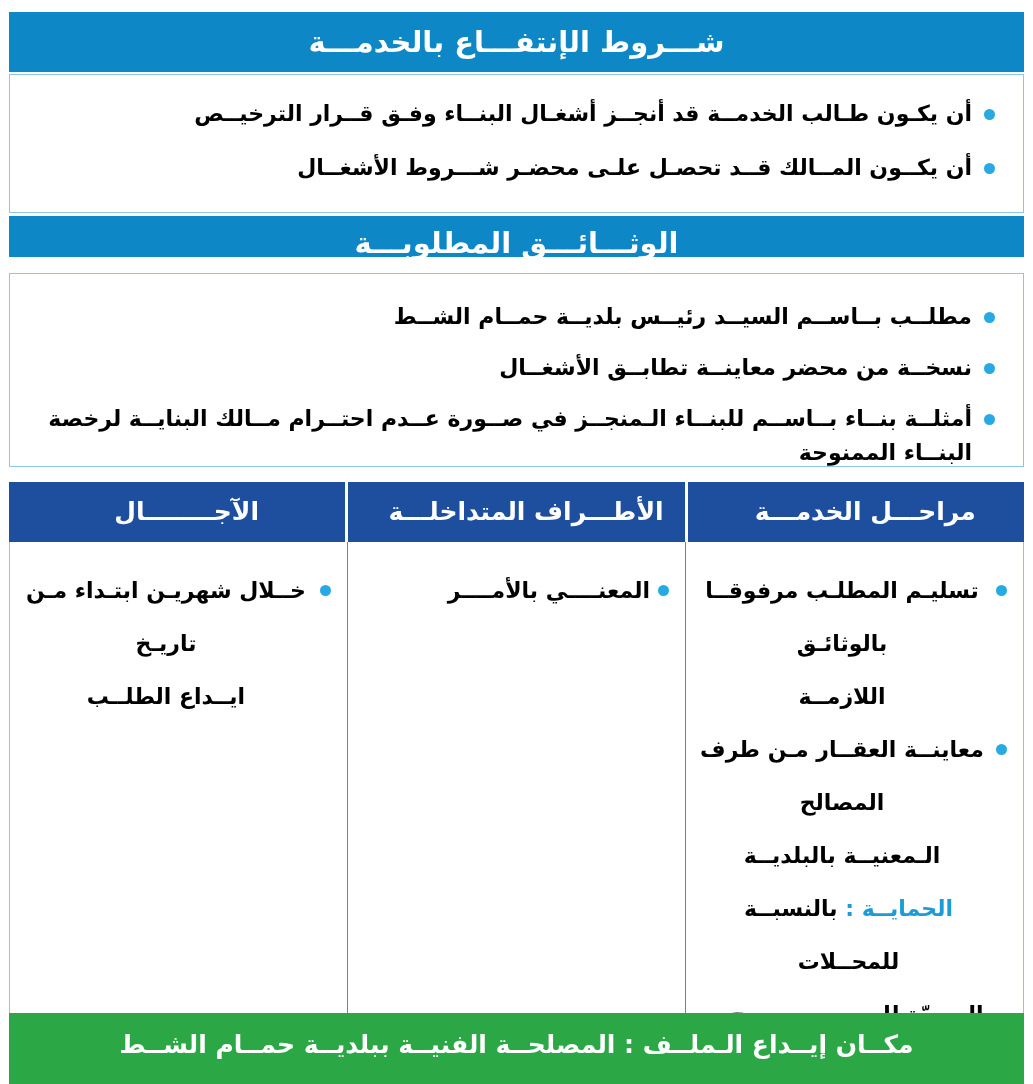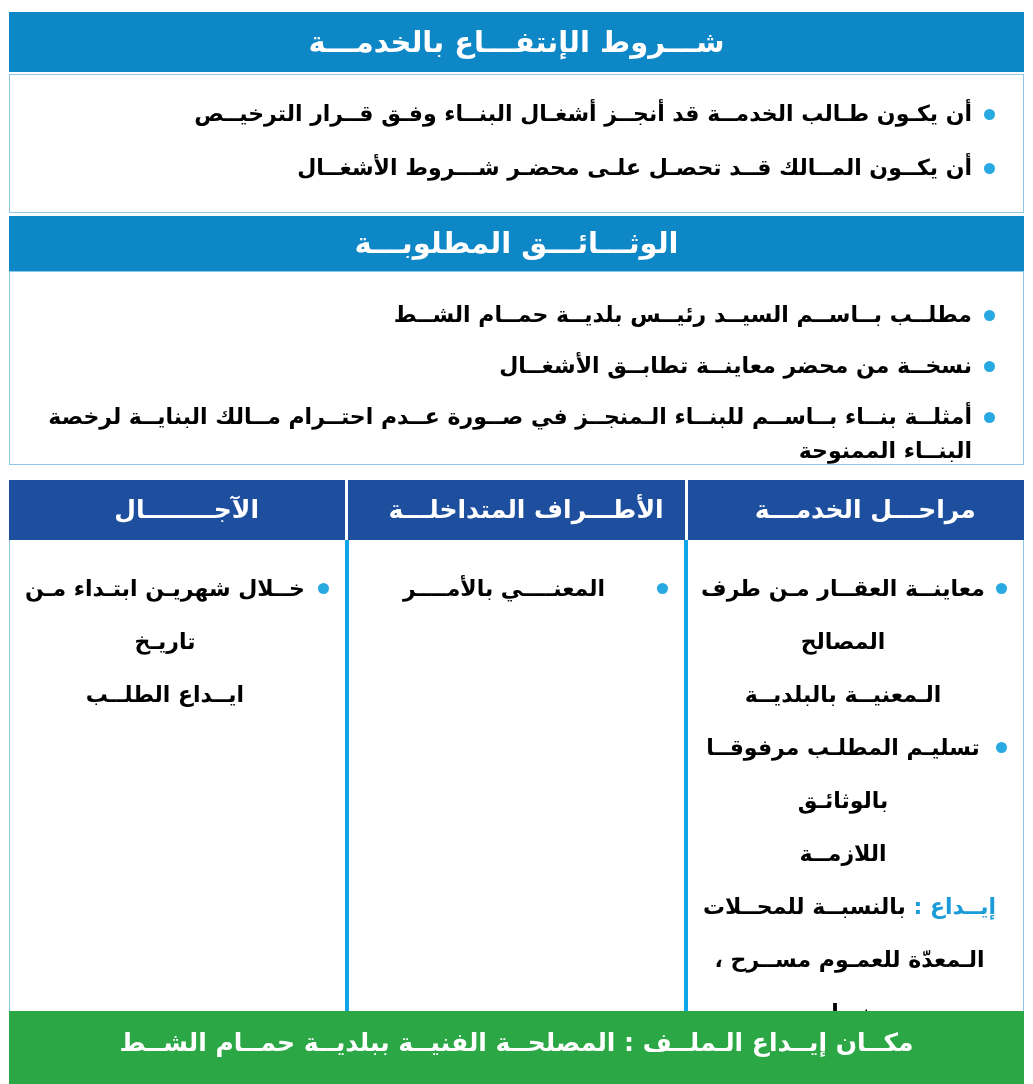--- a/index.html
+++ b/index.html
@@ -20,29 +20,29 @@
   
   .banner {
     background: #0e87c6;
     color: #ffffff;
     height: 60px;
     line-height: 60px;
     text-align: center;
     font-size: 29px;
     letter-spacing: 0.5px;
   }
-  .banner.second { height: 55px; line-height: 55px; margin-top: 3px; }
+  .banner.second { height: 41px; line-height: 55px; margin-top: 3px; }
   
   .box {
     border: 1px solid #8cc6e9;
     background: #ffffff;
     padding: 18px 28px 12px 28px;
   }
   .box.first { height: 139px; margin-top: 2px; padding-top: 22px; }
-  .box.second { height: 194px; margin-top: 0; padding-top: 26px; }
+  .box.second { height: 194px; margin-top: 16px; padding-top: 26px; }
   .li {
     display: flex;
     align-items: flex-start;
     margin-bottom: 20px;
   }
   .box.second .li { margin-bottom: 17px; }
   .dot {
     flex: 0 0 11px;
     width: 11px; height: 11px;
     border-radius: 50%;
@@ -74,31 +74,31 @@
     height: 471px;
     border-left: 1px solid #8cc6e9;
     border-right: 1px solid #8cc6e9;
     background: #ffffff;
   }
   .td {
     flex: 1 1 0;
     padding: 22px 16px 10px 10px;
     overflow: hidden;
   }
-  .td + .td { border-left: none; border-right: 4px solid #0ea5e9; }
+  .td + .td { border-left: none; border-right: 1px solid #0ea5e9; }
   .cell-li { display: flex; align-items: flex-start; }
   .cell-li .dot { margin-top: 21px; margin-left: 8px; }
   .cell-text {
     flex: 1;
     font-size: 22px;
     line-height: 53px;
     text-align: center;
     white-space: pre-line;
   }
-  .cell-text.start { }
+  .cell-text.start { text-align: right; }
   .note { font-size: 22px; line-height: 53px; text-align: center; padding-right: 6px; }
   .note-label { color: #1b9cd9; white-space: pre-line; }
   .note-body { color: #000000; white-space: pre-line; }
   
   .footer-bar {
     background: #2ba845;
     color: #ffffff;
     height: 80px;
     line-height: 64px;
     text-align: center;
@@ -145,30 +145,30 @@
       <div class="th">مراحـــل الخدمـــة</div>
       <div class="th">الأطـــراف المتداخلـــة</div>
       <div class="th">الآجــــــــال</div>
     </div>
 
     <div class="tbody">
 
       <div class="td">
         <div class="cell-li">
           <span class="dot"></span>
+          <span class="cell-text">تسليـم المطلـب مرفوقــا بالوثائـق
+اللازمــة</span>
+        </div>
+        <div class="cell-li">
+          <span class="dot"></span>
           <span class="cell-text">معاينــة العقــار مـن طرف المصالح
 الـمعنيــة بالبلديــة</span>
         </div>
-        <div class="cell-li">
-          <span class="dot"></span>
-          <span class="cell-text">تسليـم المطلـب مرفوقــا بالوثائـق
-اللازمــة</span>
-        </div>
         <div class="note">
-          <span class="note-label">إيــداع : </span><span class="note-body">بالنسبــة للمحــلات
+          <span class="note-label">الحمايــة : </span><span class="note-body">بالنسبــة للمحــلات
 الـمعدّة للعمـوم مســرح ، سينمـا،...
 تتــم المعاينــة مـن طـرف لجنــة
 فنيــة مختصة ومنهــا الحمايــة
 المدنيــة</span>
         </div>
       </div>
 
       <div class="td">
         <div class="cell-li">
           <span class="dot"></span>

